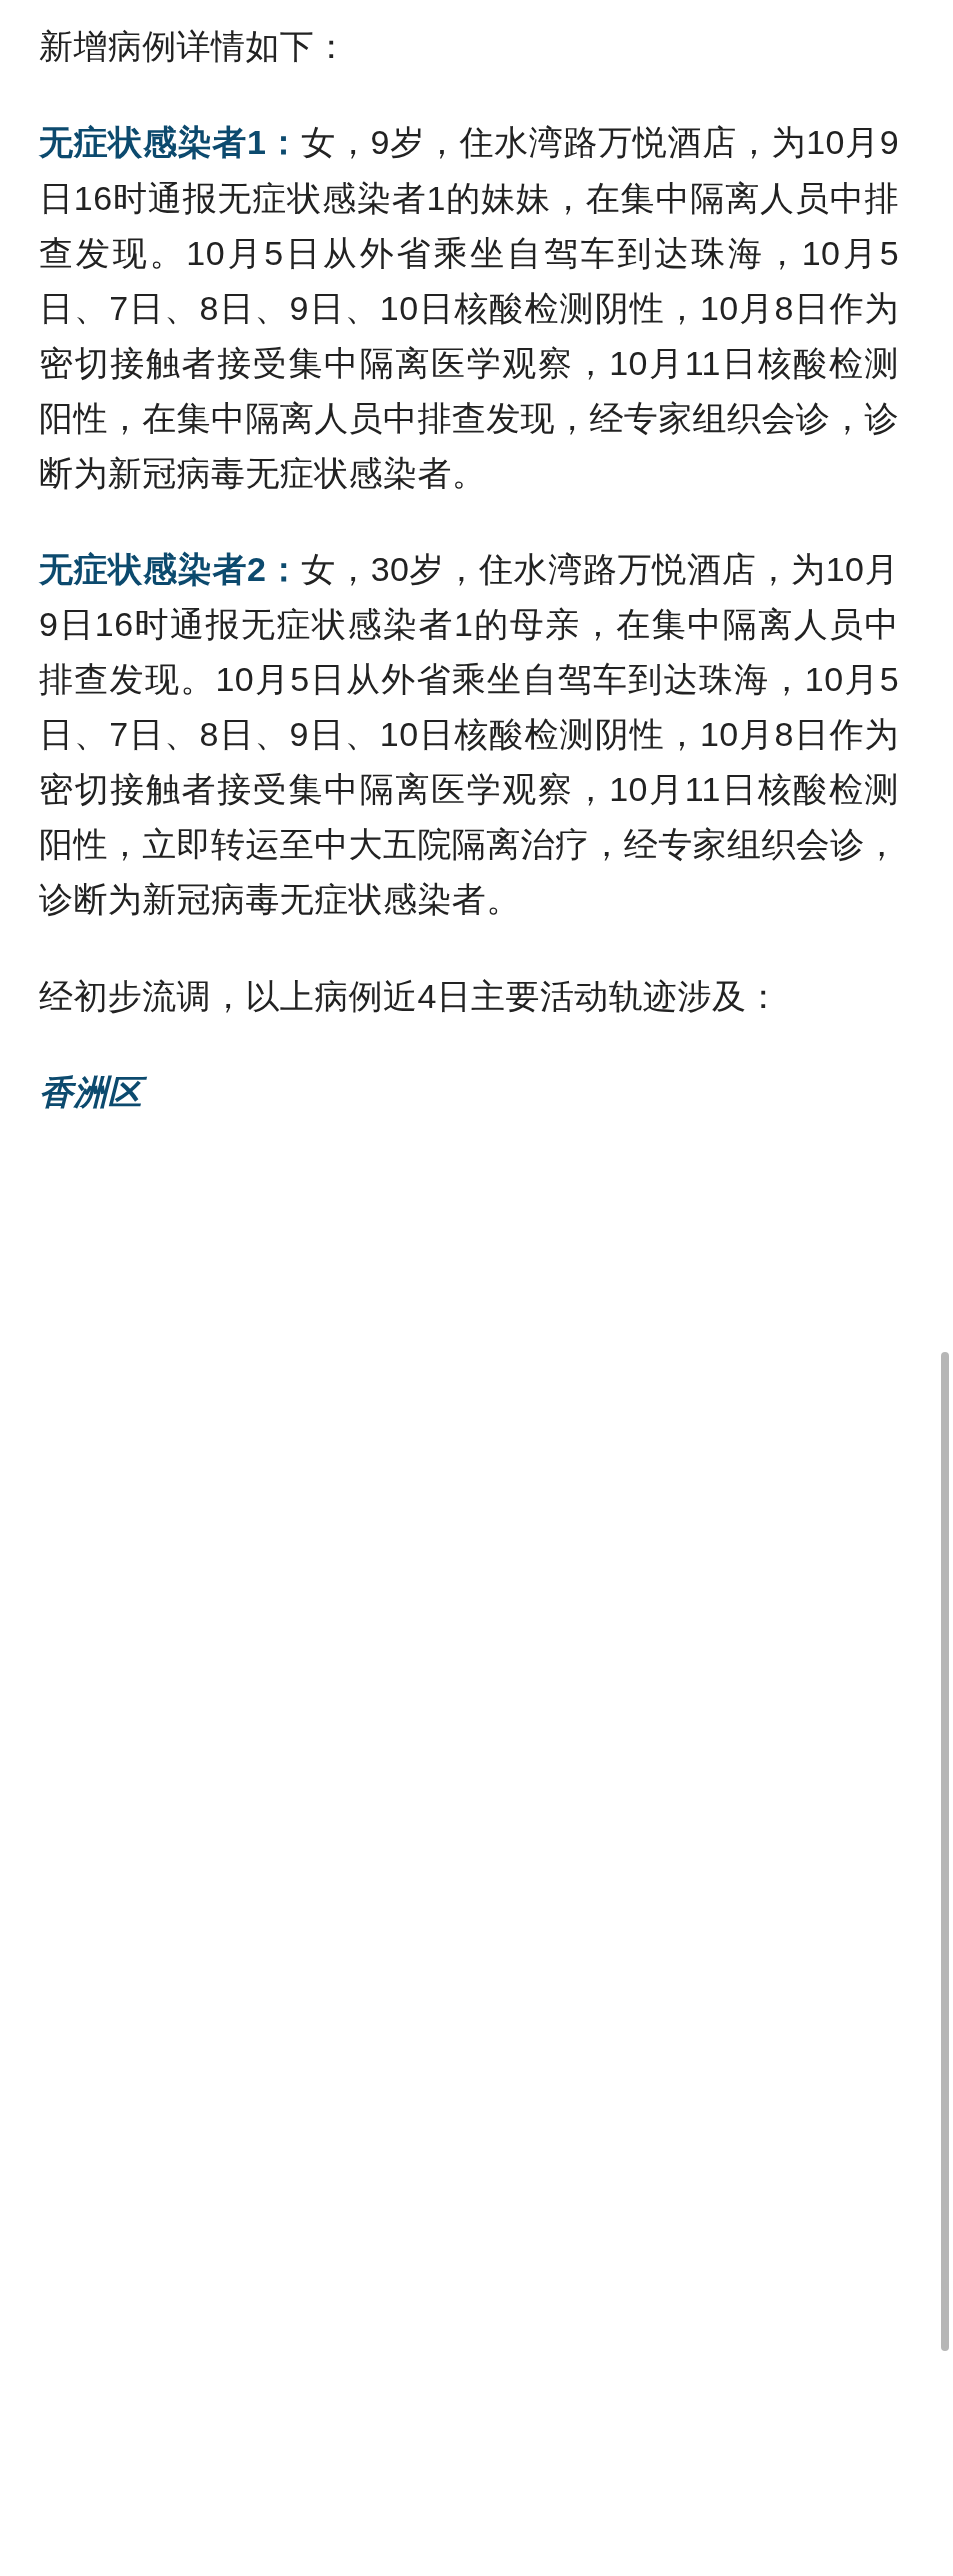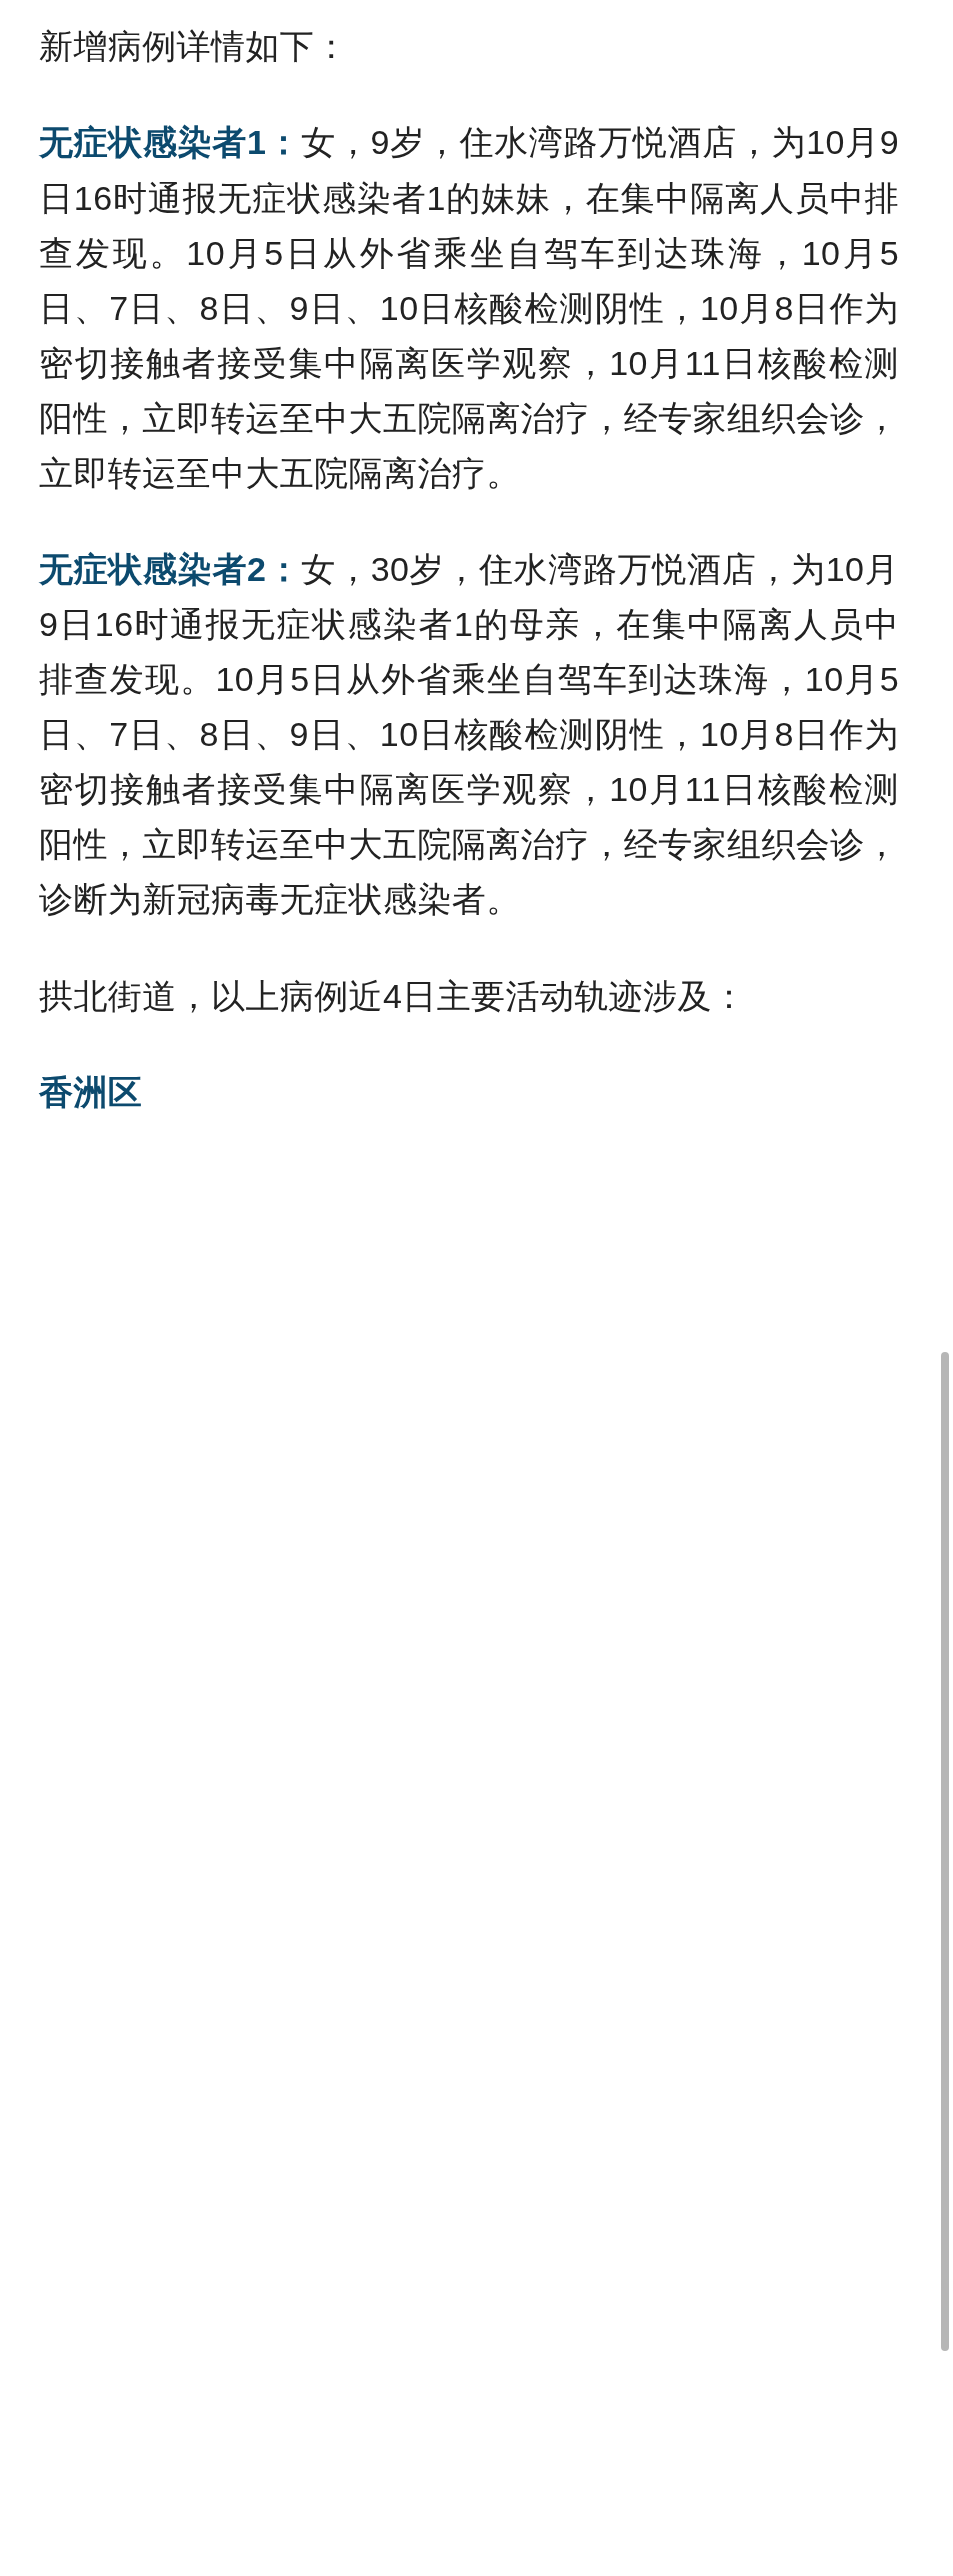--- a/index.html
+++ b/index.html
@@ -32,20 +32,21 @@
   p.para:last-child {
     margin-bottom: 0;
   }
   .lead {
     font-weight: bold;
     color: #0c4a6e;
   }
   .heading {
     font-weight: bold;
     color: #111111;
+    font-style: italic;
   }
   .scrollbar {
     position: absolute;
     right: 5.3px;
     top: 1352px;
     width: 8px;
     height: 999px;
     background: #b6b6b6;
     border-radius: 4.4px;
   }
@@ -53,29 +54,29 @@
 </head>
 <body>
 
 <div class="page">
 
   <p class="para">
     <span class="lead"></span><span>新增病例详情如下：</span>
   </p>
 
   <p class="para">
-    <span class="lead">无症状感染者1：</span><span>女，9岁，住水湾路万悦酒店，为10月9日16时通报无症状感染者1的妹妹，在集中隔离人员中排查发现。10月5日从外省乘坐自驾车到达珠海，10月5日、7日、8日、9日、10日核酸检测阴性，10月8日作为密切接触者接受集中隔离医学观察，10月11日核酸检测阳性，立即转运至中大五院隔离治疗，经专家组织会诊，立即转运至中大五院隔离治疗。</span>
+    <span class="lead">无症状感染者1：</span><span>女，9岁，住水湾路万悦酒店，为10月9日16时通报无症状感染者1的妹妹，在集中隔离人员中排查发现。10月5日从外省乘坐自驾车到达珠海，10月5日、7日、8日、9日、10日核酸检测阴性，10月8日作为密切接触者接受集中隔离医学观察，10月11日核酸检测阳性，在集中隔离人员中排查发现，经专家组织会诊，诊断为新冠病毒无症状感染者。</span>
   </p>
 
   <p class="para">
     <span class="lead">无症状感染者2：</span><span>女，30岁，住水湾路万悦酒店，为10月9日16时通报无症状感染者1的母亲，在集中隔离人员中排查发现。10月5日从外省乘坐自驾车到达珠海，10月5日、7日、8日、9日、10日核酸检测阴性，10月8日作为密切接触者接受集中隔离医学观察，10月11日核酸检测阳性，立即转运至中大五院隔离治疗，经专家组织会诊，诊断为新冠病毒无症状感染者。</span>
   </p>
 
   <p class="para">
-    <span class="lead"></span><span>拱北街道，以上病例近4日主要活动轨迹涉及：</span>
+    <span class="lead"></span><span>经初步流调，以上病例近4日主要活动轨迹涉及：</span>
   </p>
 
   <p class="para heading">
     <span class="lead">香洲区</span><span></span>
   </p>
 
 
 
 
 </div>

